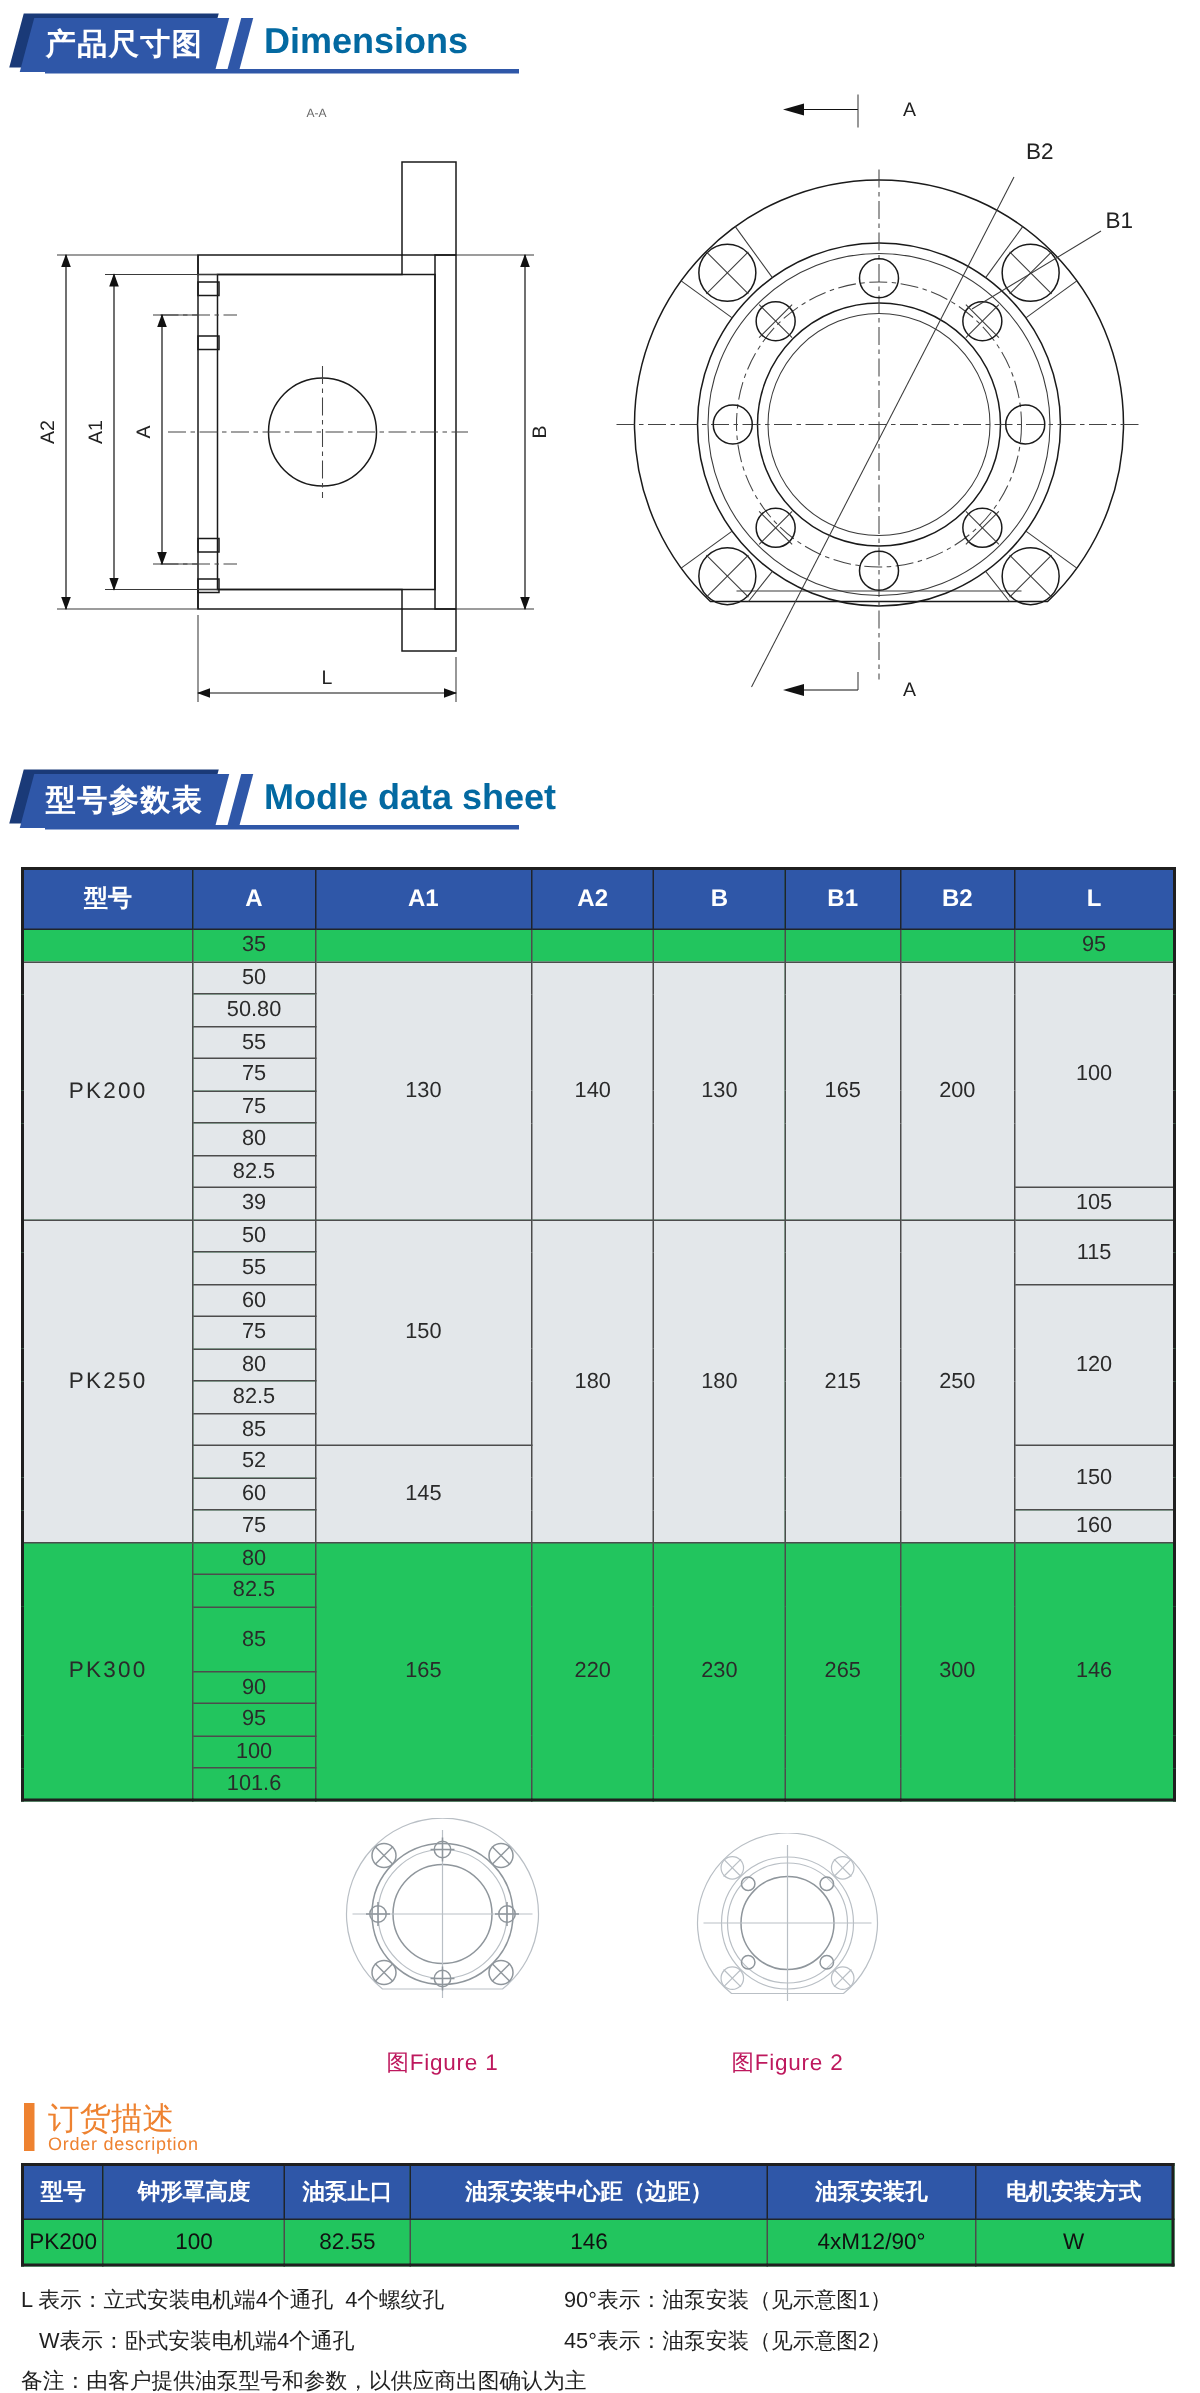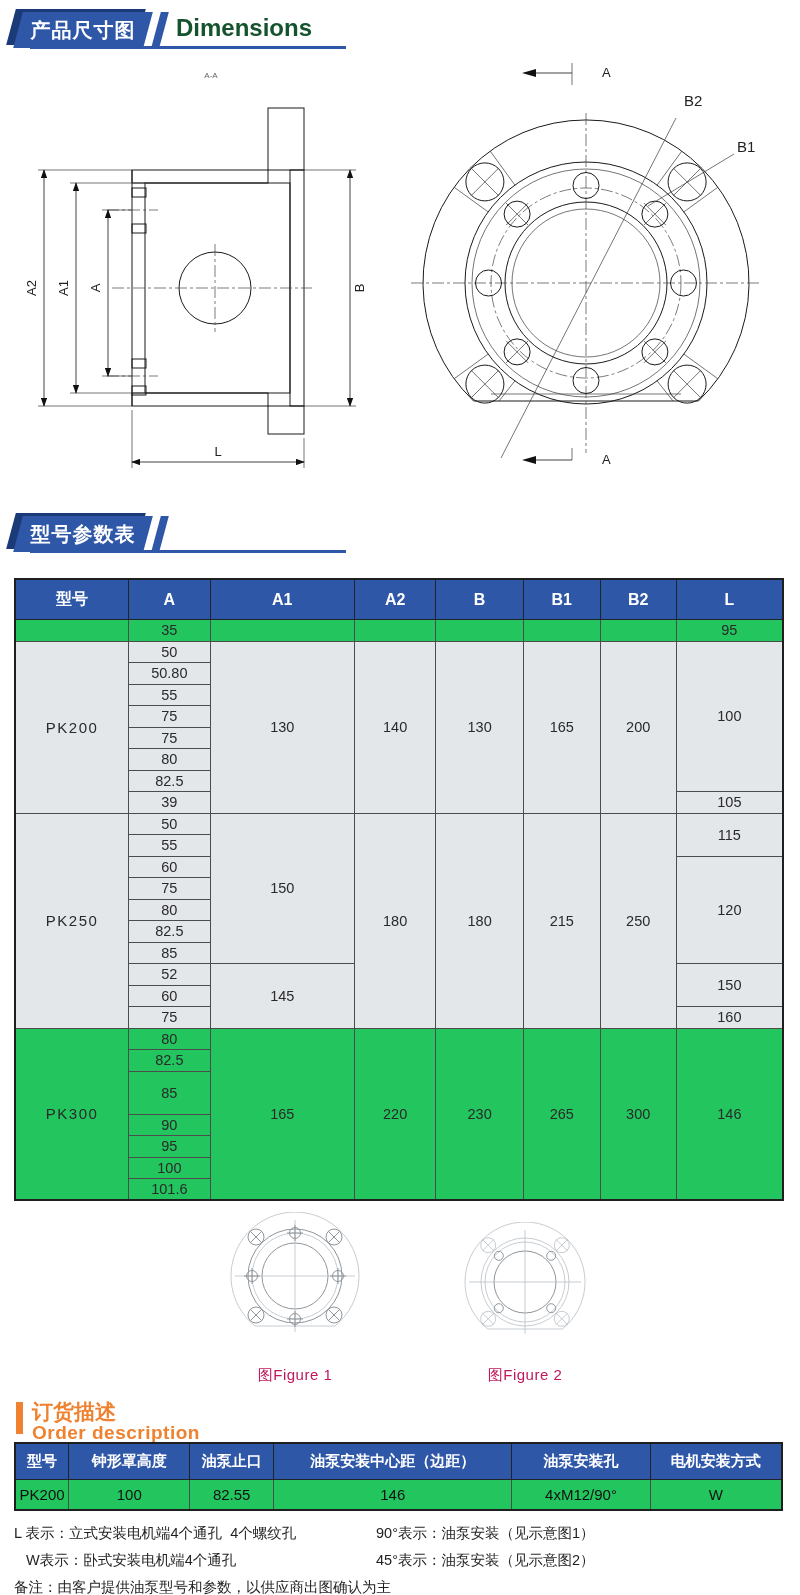--- a/index.html
+++ b/index.html
@@ -12,28 +12,28 @@
   
   .sec-h{position:absolute;left:0;width:100%;height:52px;}
   .badge-dark{position:absolute;left:11px;top:-3px;width:130px;height:36px;
     background:#1a3a78;transform:skewX(-15deg);}
   .badge{position:absolute;left:18px;top:0;width:130px;height:36px;
     background:#2f57a8;transform:skewX(-15deg);}
   .badge span{display:block;transform:skewX(15deg);text-align:center;line-height:36px;
     color:#fff;font-size:20px;font-weight:bold;letter-spacing:1px;}
   .badge-stripe{position:absolute;left:156px;top:0;width:8px;height:36px;
     background:#2f57a8;transform:skewX(-15deg);}
-  .sec-title{position:absolute;left:176px;top:2px;font-size:24px;font-weight:600;color:#14532d;}
+  .sec-title{position:absolute;left:176px;top:2px;font-size:24px;font-weight:600;color:#0369a1;}
   .sec-underline{position:absolute;left:30px;top:34px;width:316px;height:3px;background:#2f57a8;}
 
   
   #order-head{position:absolute;left:0;top:1398px;width:100%;height:44px;}
   #order-bar{position:absolute;left:16px;top:4px;width:7px;height:32px;background:#ee8230;}
-  #order-title{position:absolute;left:32px;top:0;font-size:21px;font-weight:bold;color:#ee8230;}
-  #order-sub{position:absolute;left:32px;top:24px;font-size:19px;font-weight:bold;color:#ee8230;letter-spacing:.5px;}
+  #order-title{position:absolute;left:32px;top:0;font-size:21px;font-weight:normal;color:#ee8230;}
+  #order-sub{position:absolute;left:32px;top:24px;font-size:12px;font-weight:normal;color:#ee8230;letter-spacing:.5px;}
 
   
   table{border-collapse:collapse;table-layout:fixed;background:#22c55e;}
   #model-table{position:absolute;left:14px;top:578px;width:770px;border:2px solid #1f1f1f;}
   #model-table th{background:#2f57a8;color:#fff;font-size:16px;font-weight:bold;
     border:1px solid #20242a;height:39px;padding:0;}
   #model-table td{border:1px solid #4c4c4c;text-align:center;vertical-align:middle;
     font-size:14.5px;color:#2a2a2a;padding:0;}
   #model-table tr{height:21.5px;}
   #model-table tr.h2{height:43px;}
@@ -210,20 +210,21 @@
     <text class="dimtxt" x="206" y="406" font-size="9">A</text>
   </g>
 </svg>
 
 <div class="sec-h" style="top:516px">
   <div class="badge-dark"></div>
   <div class="badge">
     <span>型号参数表</span>
   </div>
   <div class="badge-stripe"></div>
+  <div class="sec-title">Modle data sheet</div>
   <div class="sec-underline"></div>
 </div>
 
 <table id="model-table">
     <colgroup>
       <col style="width:14.8%">
       <col style="width:10.6%">
       <col style="width:18.8%">
       <col style="width:10.6%">
       <col style="width:11.4%">

